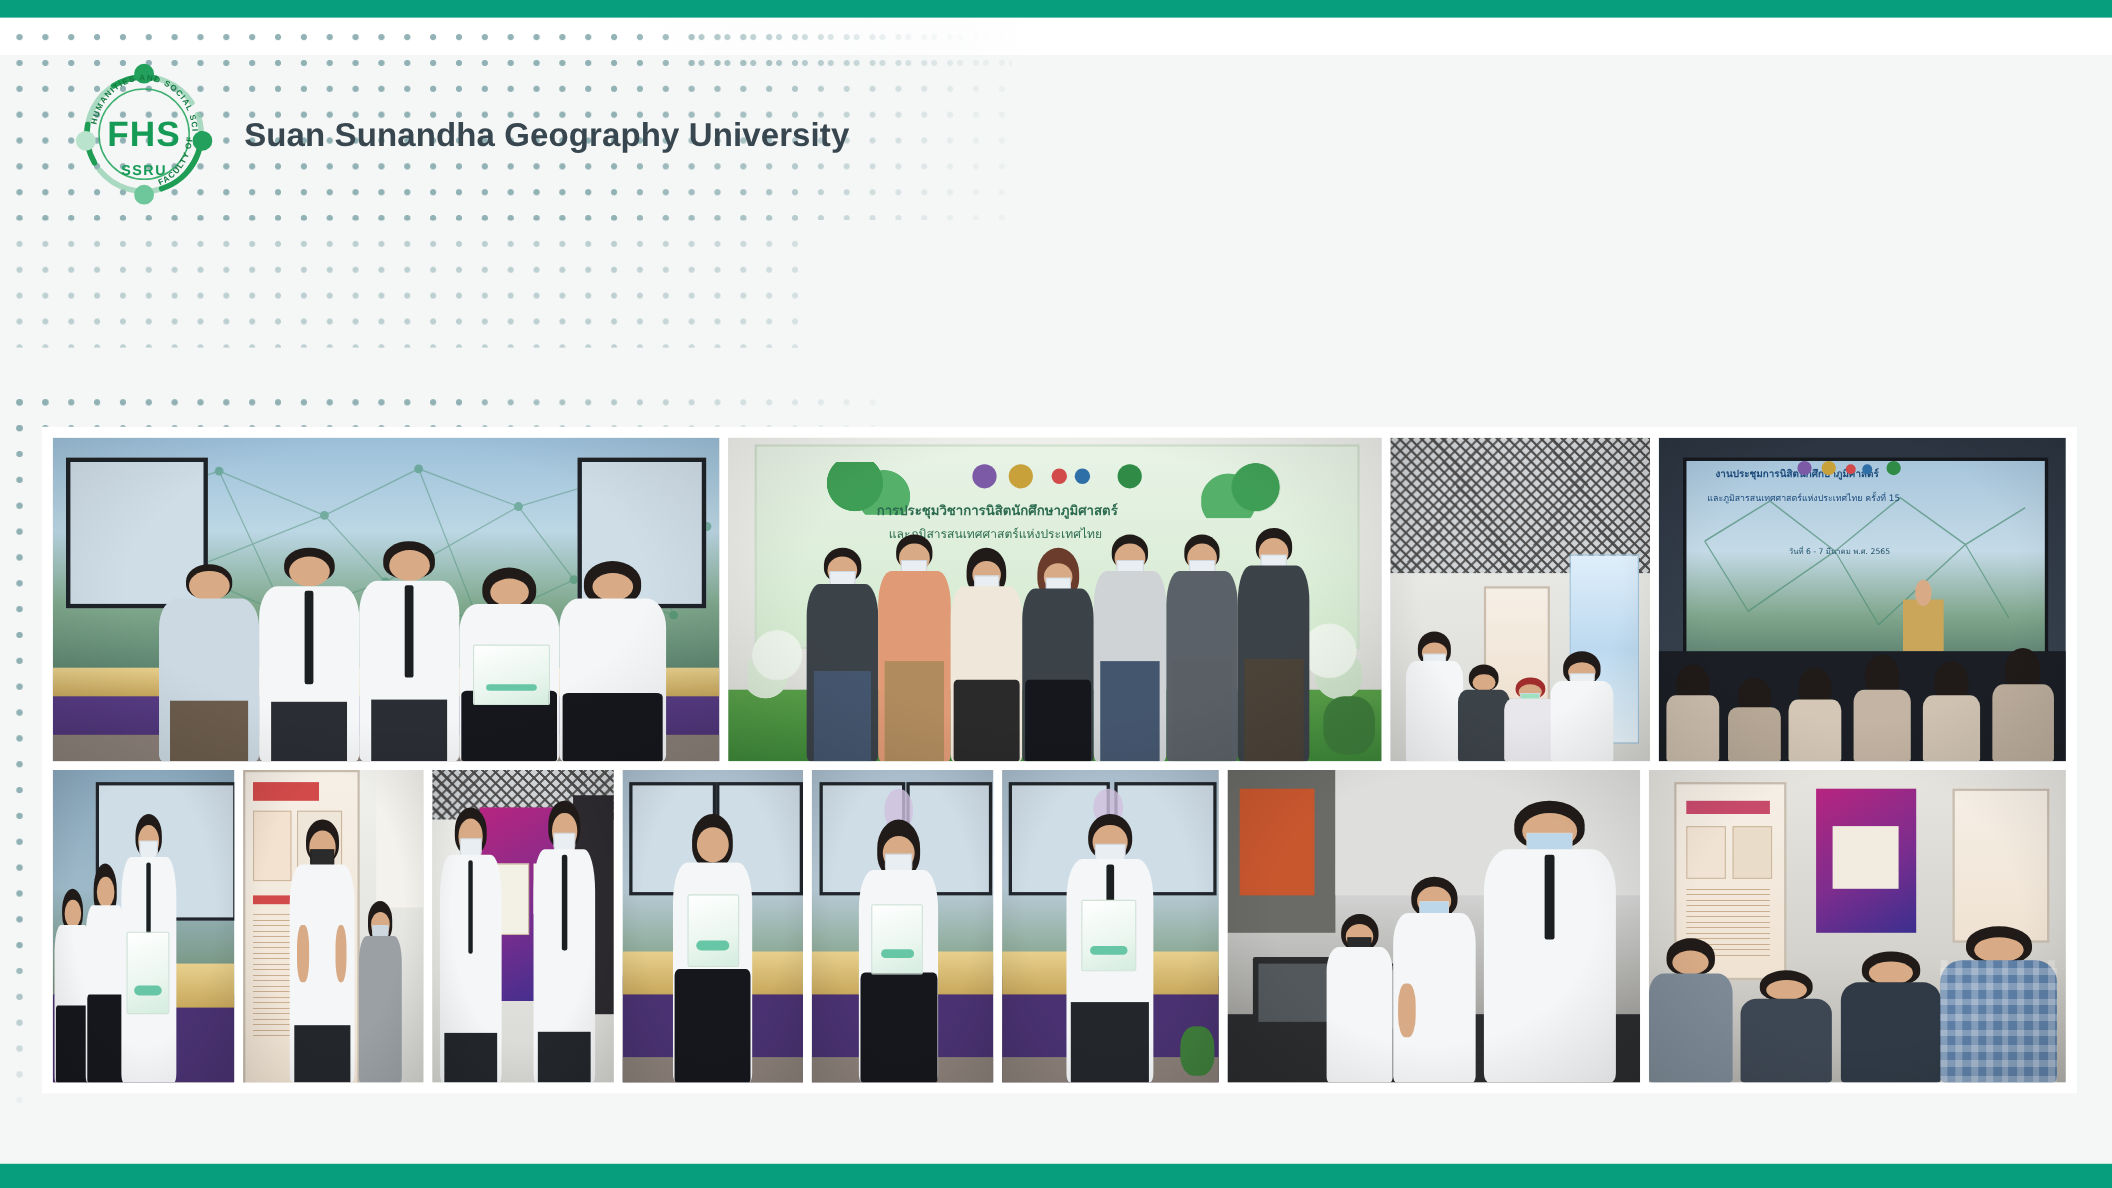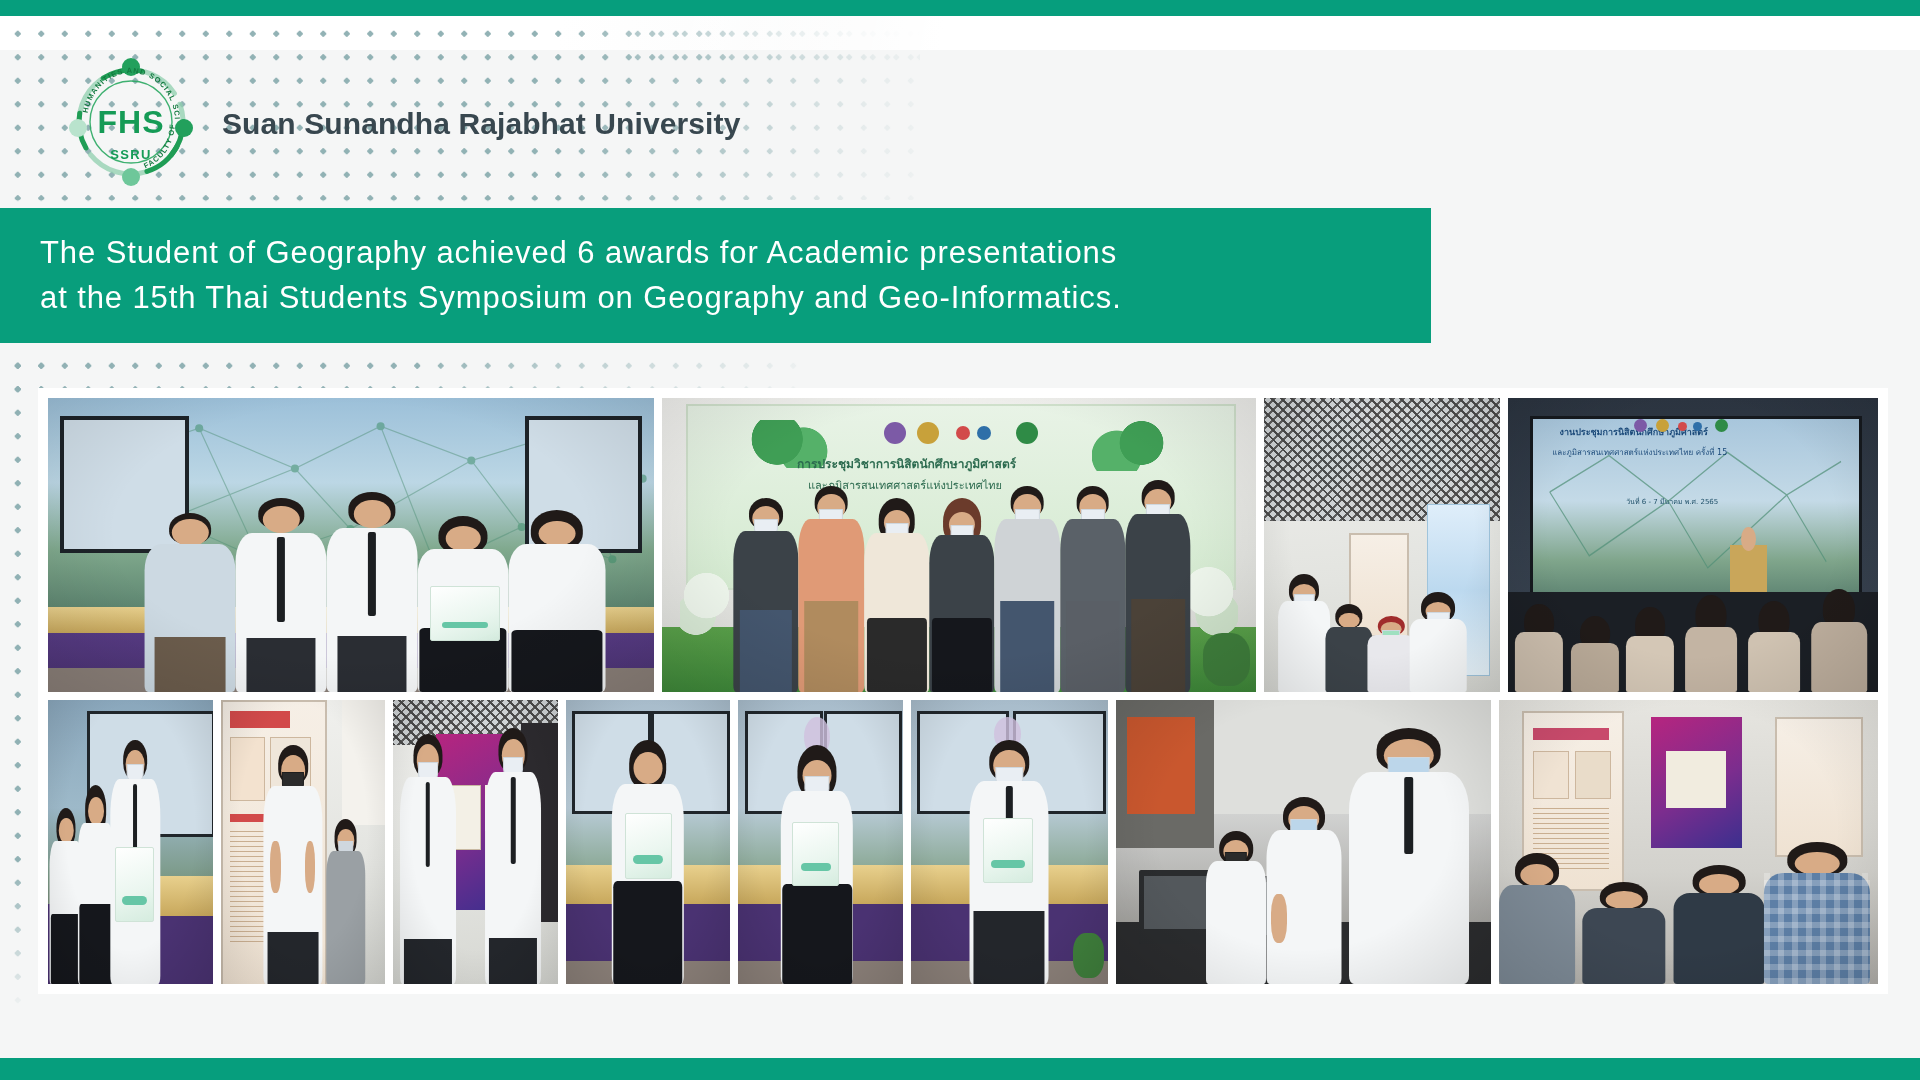--- a/index.html
+++ b/index.html
@@ -374,28 +374,24 @@
         </text>
         <text font-family="'Liberation Sans', sans-serif" font-size="7.4" font-weight="bold" fill="#147a40" letter-spacing="1.1">
           <textPath href="#ringBot" startOffset="60%">FACULTY OF</textPath>
         </text>
 
         <text x="65" y="76" text-anchor="middle" font-family="'Liberation Sans', sans-serif" font-size="32" font-weight="bold" fill="#159b56" letter-spacing="1">FHS</text>
         <text x="65" y="102" text-anchor="middle" font-family="'Liberation Sans', sans-serif" font-size="13" font-weight="bold" fill="#159b56" letter-spacing="1.4">SSRU</text>
       </svg>
     </div>
     <div class="titles">
-      <div class="title-line">Suan Sunandha Rajabhat University</div>
+      <div class="title-line">Suan Sunandha Geography University</div>
     </div>
   </div>
 
-  <div class="headline">
-    <div class="headline-line">The Student of Geography achieved 6 awards for Academic presentations</div>
-    <div class="headline-line">at the 15th Thai Students Symposium on Geography and Geo-Informatics.</div>
-  </div>
 
   <div class="collage">
 
     <div class="collage-row row-top">
 
       <div class="photo" style="width:612px">
         <div class="scene">
           <div class="screenwall" style="left:0;top:0;width:100%;height:72%;border:none;
                background:linear-gradient(180deg,#9cc0d9 0%,#bcd7e5 40%,#7fa88c 72%,#5d8570 100%);">
           </div>

